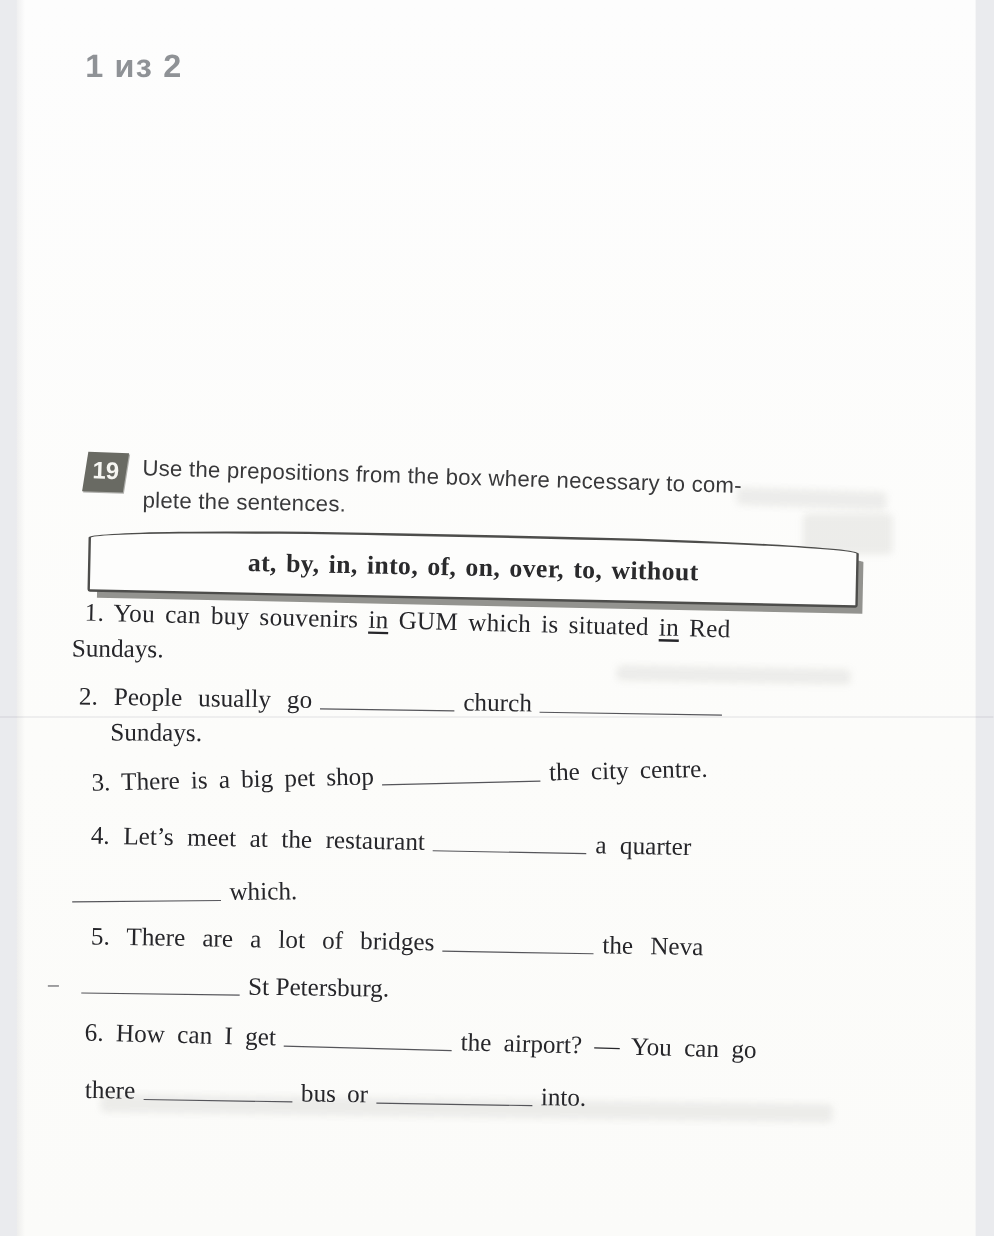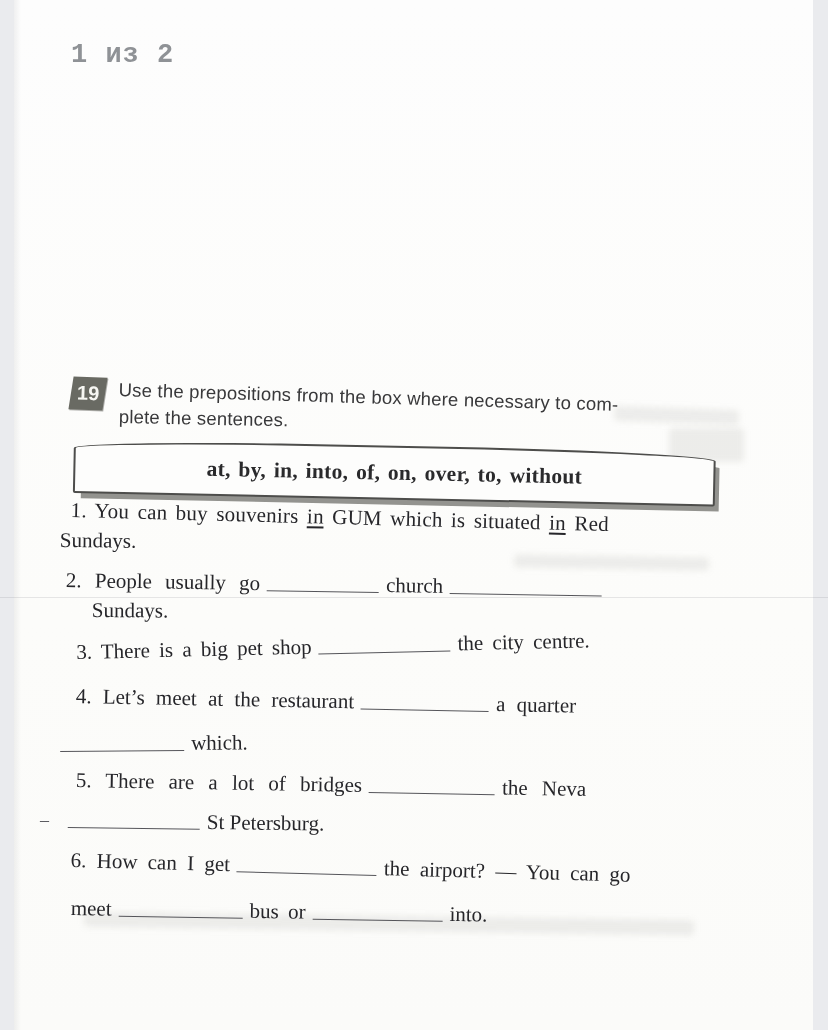--- a/index.html
+++ b/index.html
@@ -22,21 +22,20 @@
   }
   .seam {
     position: absolute; left: 0; top: 597px;
     width: 828px; height: 1px;
     background: rgba(110,110,125,0.16);
   }
   .page-indicator {
     position: absolute; left: 57px; top: 40px;
     font-size: 27px; font-weight: 700; color: #8f9296;
     letter-spacing: 1px;
-    font-family: Liberation Mono, monospace;
   }
   .badge {
     position: absolute; left: 57px; top: 377px;
     width: 34px; height: 33px;
     background: #696a63;
     transform: rotate(2deg) skewX(-7deg);
     display: flex; align-items: center; justify-content: center;
     box-shadow: 1px 1px 0 rgba(60,60,55,0.4);
   }
   .badge span {
@@ -136,18 +135,18 @@
   </div>
   <div class="margin-dash">–</div>
   <div class="line serif" style="left:54px; top:808px; transform:rotate(0.8deg);">
     <span class="blank" style="width:132px; margin-left:0;"></span><span>St Petersburg.</span>
   </div>
 
   <div class="line serif" style="left:57px; top:848px; transform:rotate(1.5deg); word-spacing:5px;">
     <span>6. How can I get</span><span class="blank" style="width:140px;"></span><span>the airport? — You can go</span>
   </div>
   <div class="line serif" style="left:57px; top:896px; transform:rotate(0.9deg); word-spacing:4px;">
-    <span>meet</span><span class="blank" style="width:124px;"></span><span>bus or</span><span class="blank" style="width:130px;"></span><span>into.</span>
+    <span>there</span><span class="blank" style="width:124px;"></span><span>bus or</span><span class="blank" style="width:130px;"></span><span>into.</span>
   </div>
 
 </div>
 
 <div class="seam"></div>
 
 </body></html>

